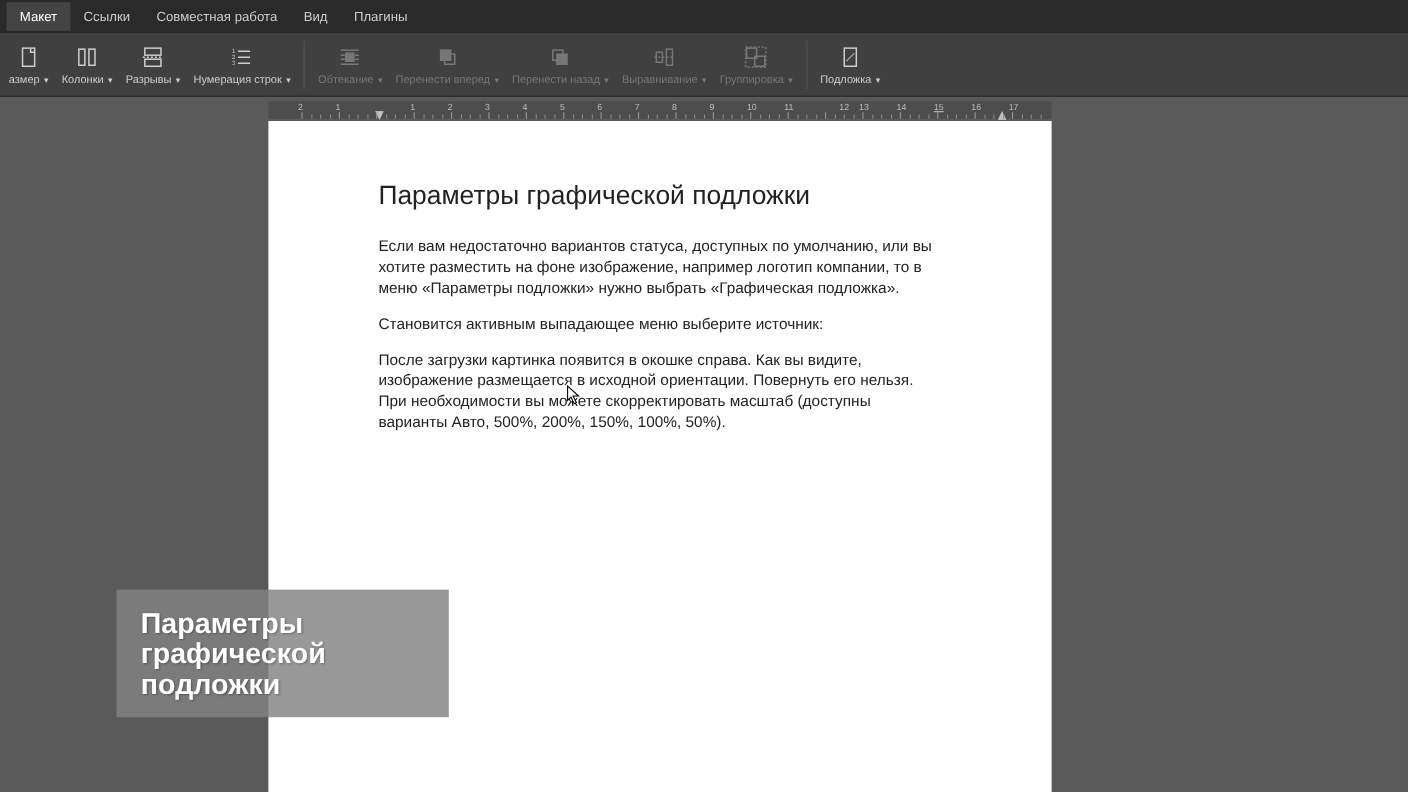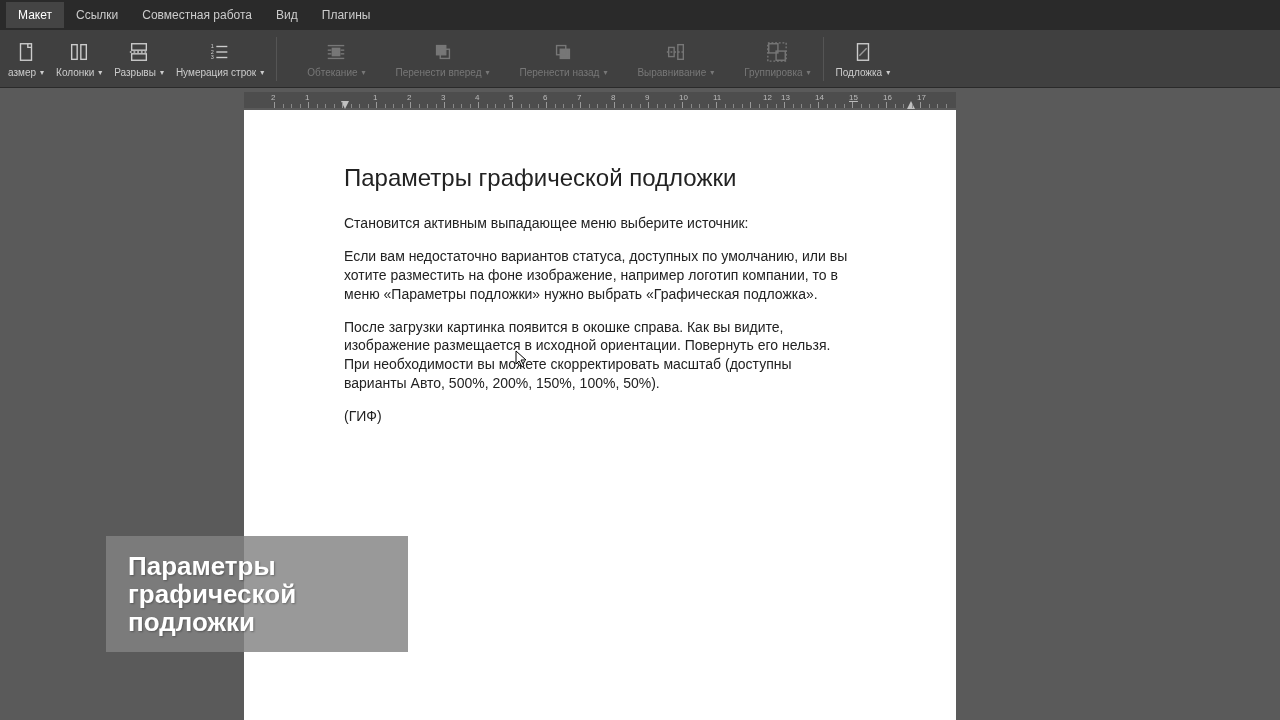--- a/index.html
+++ b/index.html
@@ -41,21 +41,21 @@
   align-items: center;
   justify-content: center;
   color: #ccc;
   font-size: 10px;
   padding: 2px 6px;
   height: 54px;
   cursor: pointer;
   min-width: 38px;
   position: relative;
 }
-.tool-btn.disabled { color: #777; cursor: default; margin-left: 18px; }
+.tool-btn.disabled { color: #777; cursor: default; }
 .tool-icon {
   width: 24px; height: 24px;
   margin-bottom: 3px;
   display: flex;
   align-items: center;
   justify-content: center;
 }
 .tool-icon svg { width: 22px; height: 22px; }
 .tool-btn .label { display: flex; align-items: center; gap: 2px; }
 .chevron { font-size: 8px; margin-left: 2px; color: inherit; }
@@ -426,24 +426,23 @@
       <div style="position: absolute; left: 667.5px; top: 12px; width: 1px; height: 4px; background: rgb(136, 136, 136);"></div>
       <div class="ruler-tick ruler-major" style="left: 676px;">
         <span class="ruler-label" style="left: -3px;">17</span>
       </div>
       <div style="position: absolute; left: 684.5px; top: 12px; width: 1px; height: 4px; background: rgb(136, 136, 136);"></div>
       <div style="position: absolute; left: 693px; top: 12px; width: 1px; height: 4px; background: rgb(136, 136, 136);"></div>
       <div style="position: absolute; left: 701.5px; top: 12px; width: 1px; height: 4px; background: rgb(136, 136, 136);"></div>
     </div>
   <div class="page">
     <h1>Параметры графической подложки</h1>
+    <p>Если вам недостаточно вариантов статуса, доступных по умолчанию, или вы хотите разместить на фоне изображение, например логотип компании, то в меню «Параметры подложки» нужно выбрать «Графическая подложка».</p>
     <p>Становится активным выпадающее меню выберите источник:</p>
-    <p>Если вам недостаточно вариантов статуса, доступных по умолчанию, или вы хотите разместить на фоне изображение, например логотип компании, то в меню «Параметры подложки» нужно выбрать «Графическая подложка».</p>
     <p>После загрузки картинка появится в окошке справа. Как вы видите, изображение размещается в исходной ориентации. Повернуть его нельзя. При необходимости вы можете скорректировать масштаб (доступны варианты Авто, 500%, 200%, 150%, 100%, 50%).</p>
-    <p>(ГИФ)</p>
   </div>
 </div>
 
 <div class="caption-card">
   <div class="text">Параметры графической подложки</div>
 </div>
 
 <svg class="cursor" viewBox="0 0 14 18">
   <path d="M1 1 L1 14 L4 11 L7 17 L9 16 L6 10 L11 10 Z" fill="#fff" stroke="#000" stroke-width="1"></path>
 </svg>

